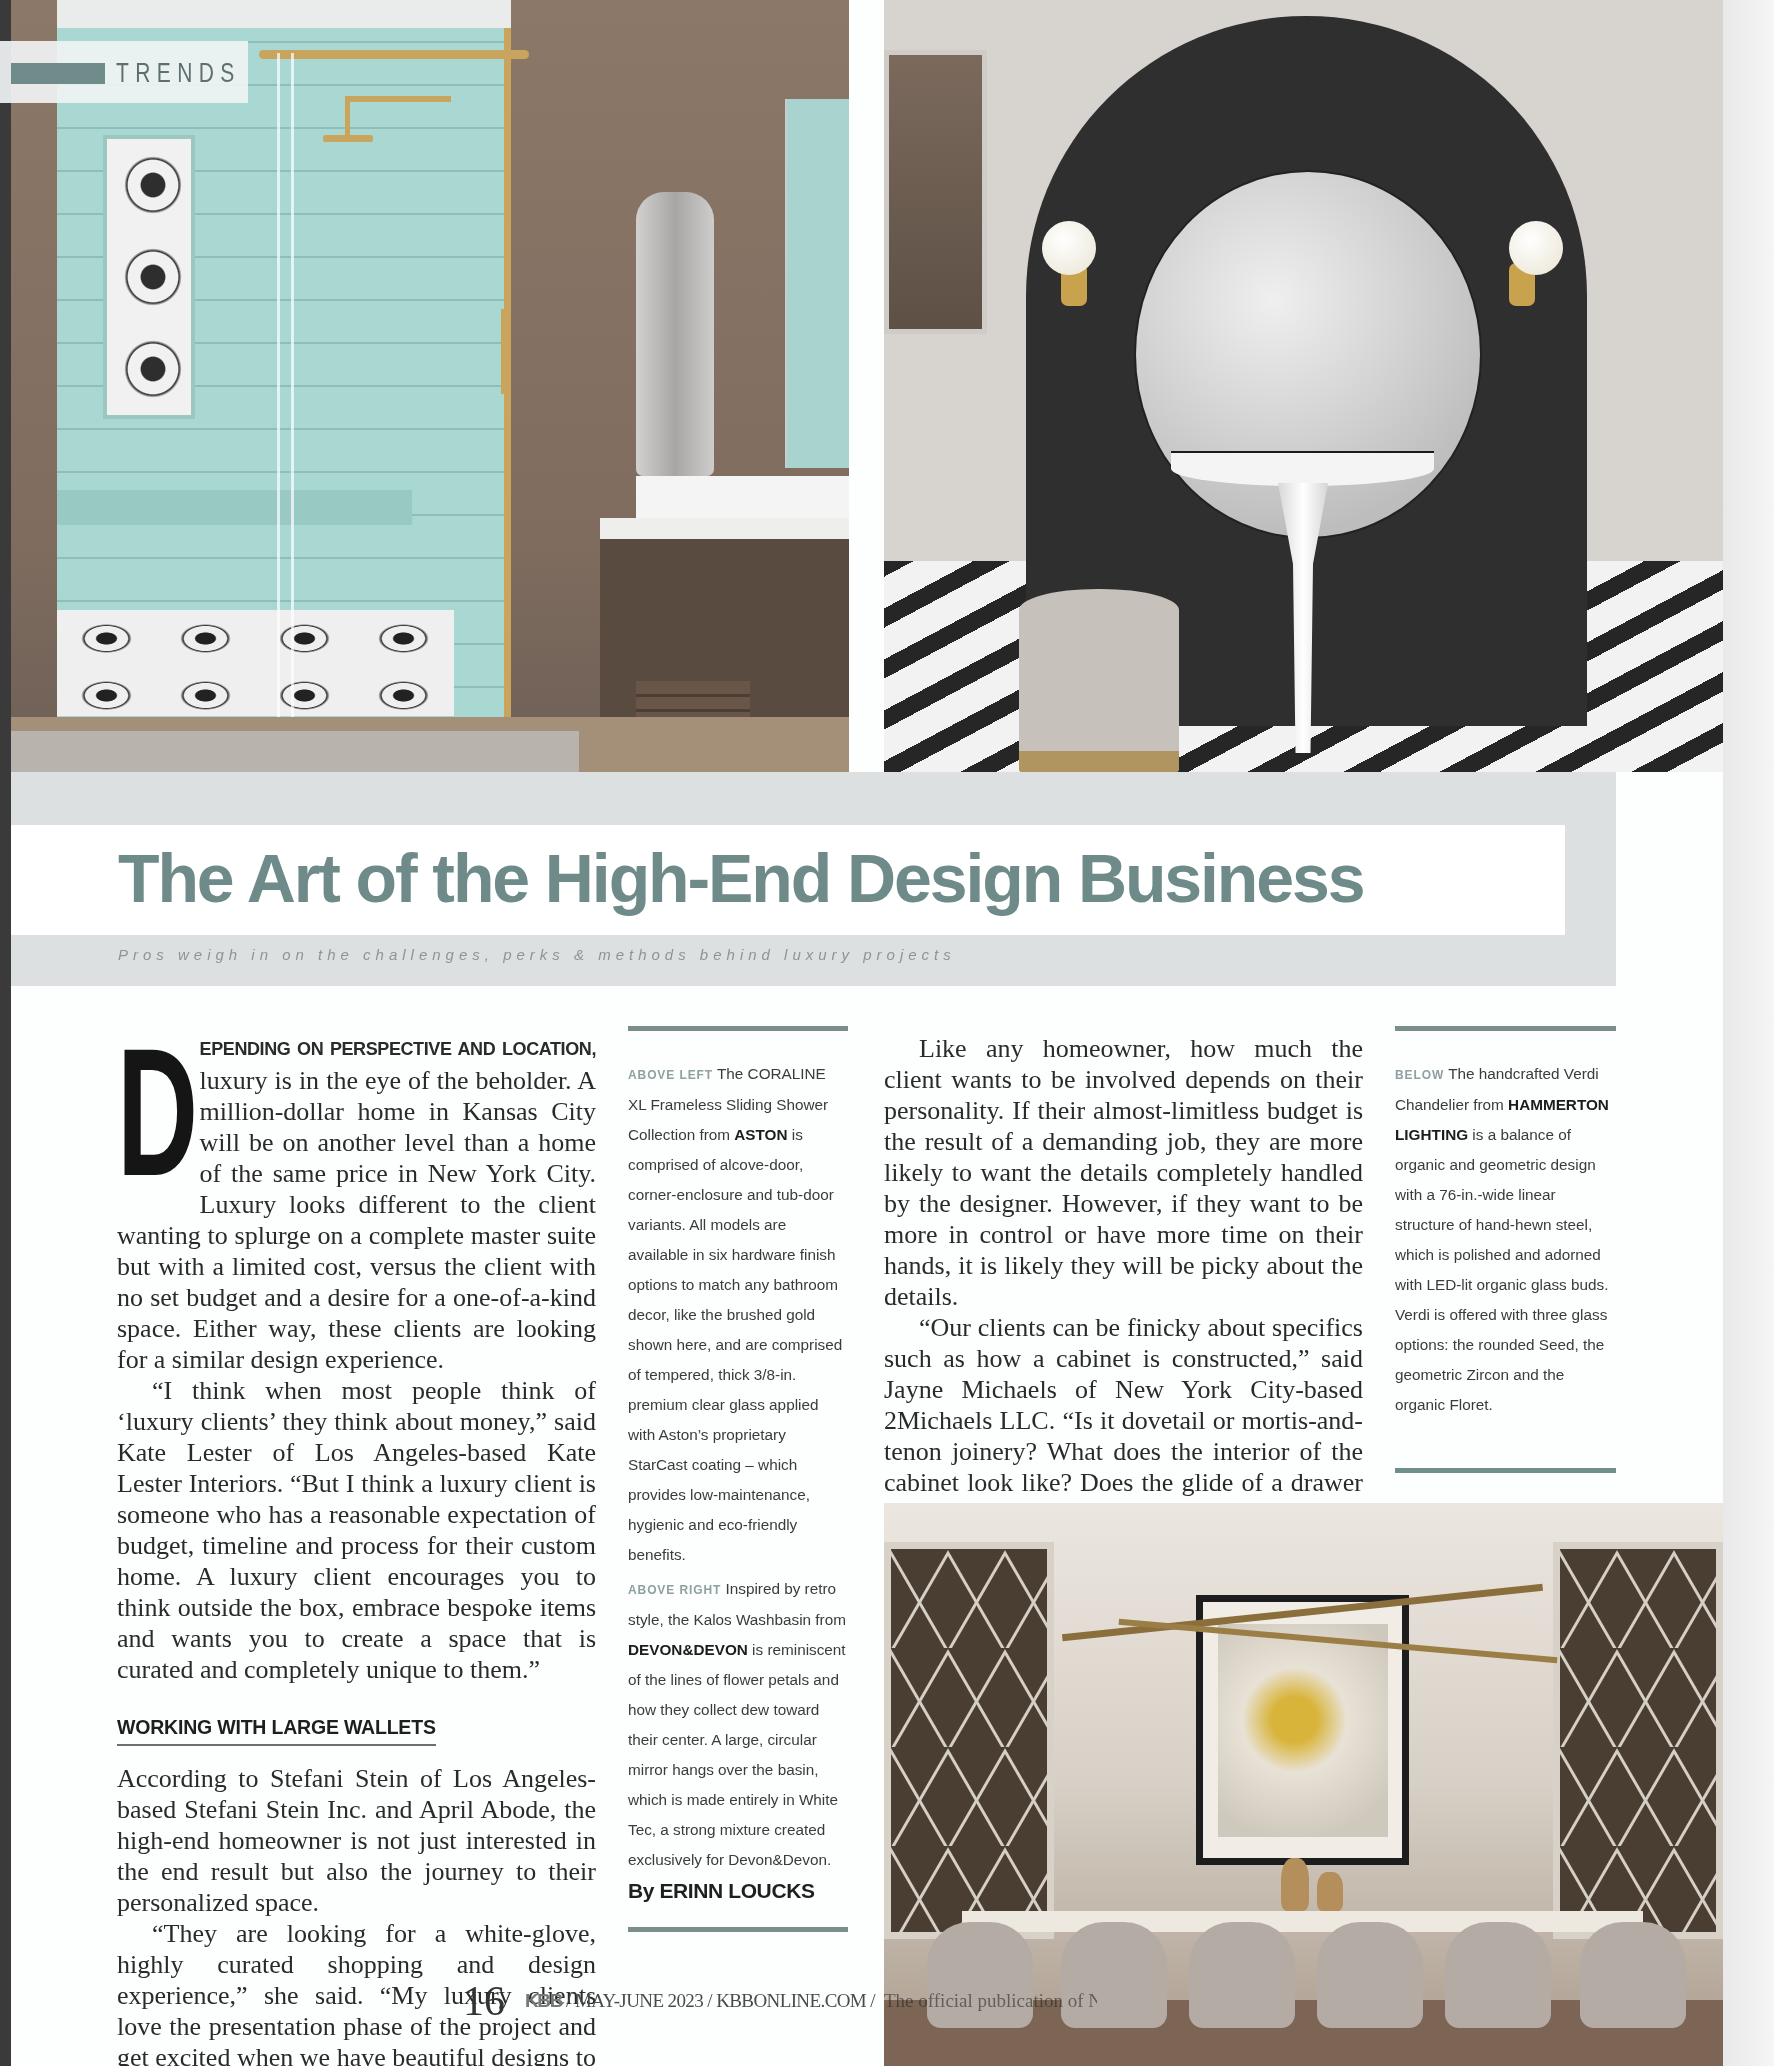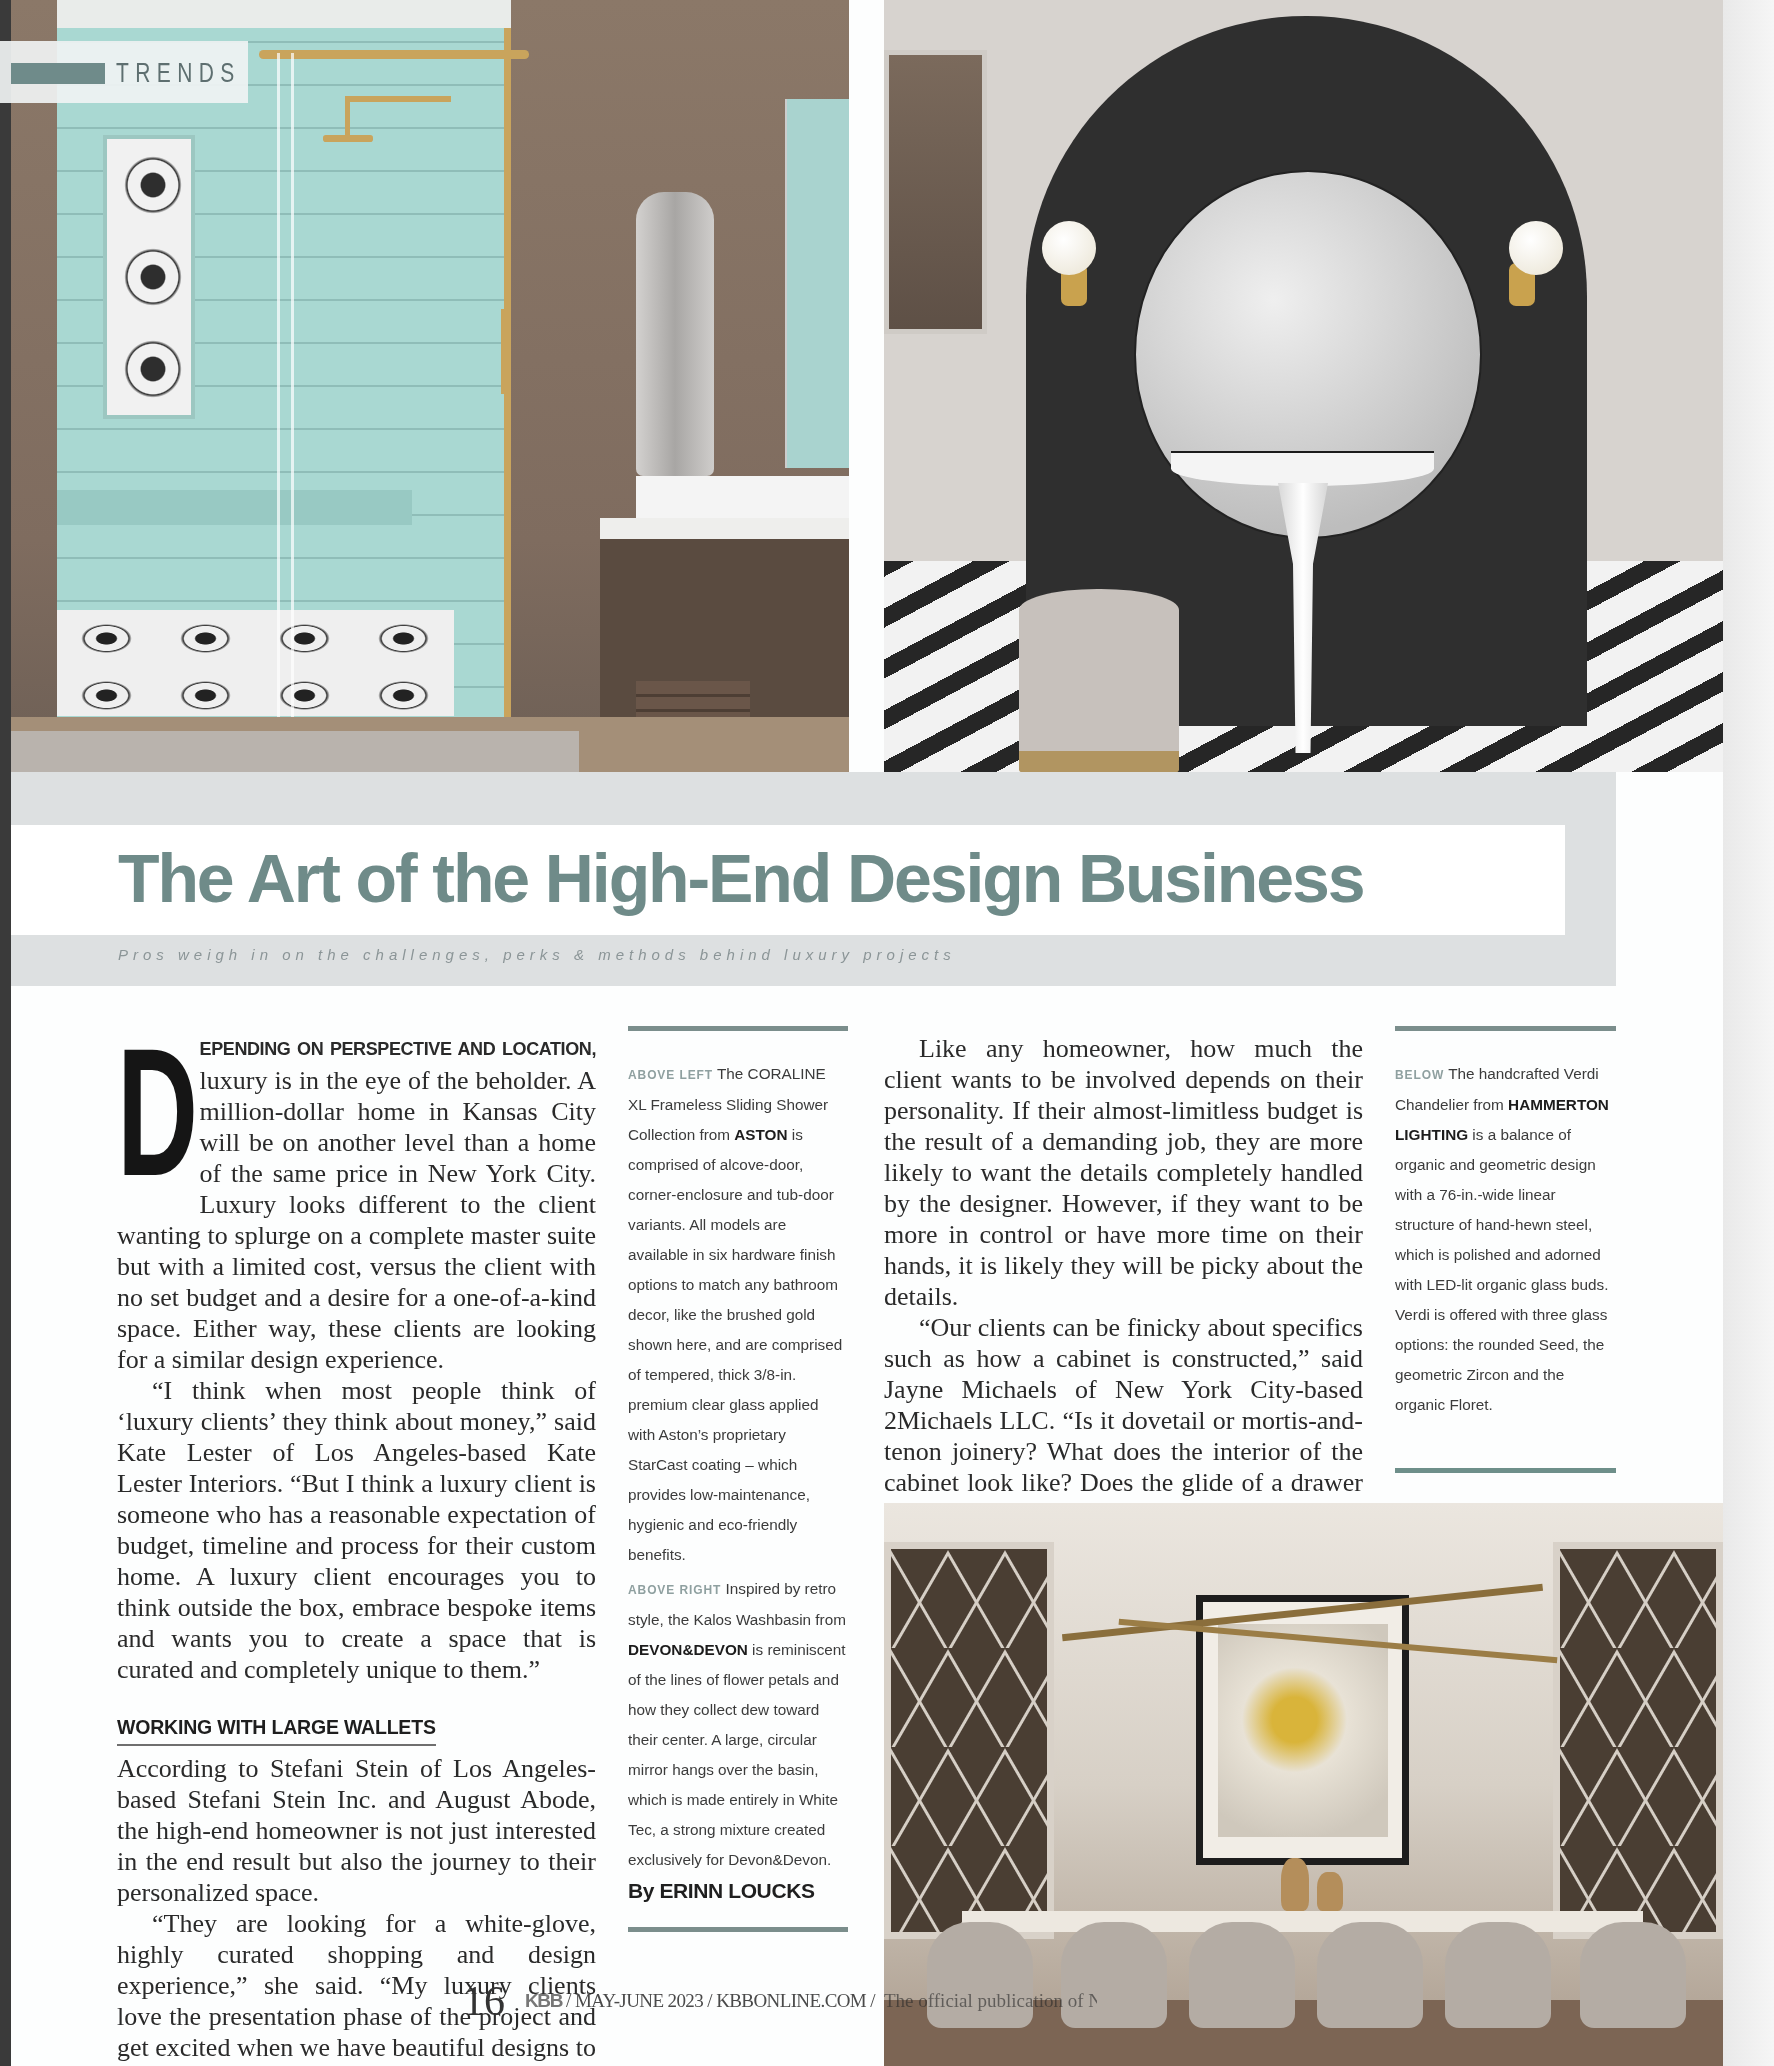--- a/index.html
+++ b/index.html
@@ -101,21 +101,21 @@
   .col { position:absolute; font-size:26px; line-height:31px; text-align:justify; color:#2a2a2a; }
   .col p { text-indent: 0; }
   .col p.ind { text-indent: 35px; }
   .col1 { left:117px; top:1031px; width:479px; }
   .col3 { left:884px; top:1026px; width:479px;margin-top:7px; }
 
   .dropcap { float:left; font-family:"Liberation Sans",sans-serif; font-weight:bold; font-size:181px; line-height:142px;
     height:162px; width:67px; margin:10px 15.6px 0 0; color:#151515; transform: scaleX(.62); transform-origin: left top; }
   .lead { font-family:"Liberation Sans",sans-serif; font-weight:bold; font-size:18px; letter-spacing:-0.4px; }
   .subhead { font-family:"Liberation Sans",sans-serif; font-weight:bold; font-size:19.5px; color:#1e1e1e;
-    display:inline-block; border-bottom:2.8px solid #6f6f6f; padding-bottom:1.4px; margin-top:27px; margin-bottom:7px; letter-spacing:-0.2px; }
+    display:inline-block; border-bottom:2.8px solid #6f6f6f; padding-bottom:1.4px; margin-top:27px; margin-bottom:17px; letter-spacing:-0.2px; }
 
   
   .cap-col { position:absolute; font-family:"Liberation Sans",sans-serif; font-size:15.3px; line-height:30px; color:#3b3b3b; }
   .cap2 { left:628px; top:1026px; width:220px; }
   .cap4 { left:1395px; top:1026px; width:221px; }
   .rule { height:5px; background:#7b8e8c; width:100%; }
   .cap-label { font-size:12px; letter-spacing:0.9px; color:#8fa0a0; font-weight:bold; text-transform:uppercase; }
   .cap-brand { font-weight:bold; color:#1c1c1c; }
   .cap-block { margin-top:28px; }
   .cap-block2 { margin-top:4px; }
@@ -181,21 +181,21 @@
 <div class="head-band"></div>
 <div class="title-box"></div>
 <h1 class="title">The Art of the High-End Design Business</h1>
 <div class="subtitle">Pros weigh in on the challenges, perks &amp; methods behind luxury projects</div>
 
 <div class="col col1">
   <span class="dropcap">D</span>
   <p><span class="lead">EPENDING ON PERSPECTIVE AND LOCATION,</span><span> luxury is in the eye of the beholder. A million-dollar home in Kansas City will be on another level than a home of the same price in New York City. Luxury looks different to the client wanting to splurge on a complete master suite but with a limited cost, versus the client with no set budget and a desire for a one-of-a-kind space. Either way, these clients are looking for a similar design experience.</span></p>
   <p class="ind">“I think when most people think of ‘luxury clients’ they think about money,” said Kate Lester of Los Angeles-based Kate Lester Interiors. “But I think a luxury client is someone who has a reasonable expectation of budget, timeline and process for their custom home. A luxury client encourages you to think outside the box, embrace bespoke items and wants you to create a space that is curated and completely unique to them.”</p>
   <div class="subhead">WORKING WITH LARGE WALLETS</div>
-  <p>According to Stefani Stein of Los Angeles-based Stefani Stein Inc. and August Abode, the high-end homeowner is not just interested in the end result but also the journey to their personalized space.</p>
+  <p>According to Stefani Stein of Los Angeles-based Stefani Stein Inc. and April Abode, the high-end homeowner is not just interested in the end result but also the journey to their personalized space.</p>
   <p class="ind">“They are looking for a white-glove, highly curated shopping and design experience,” she said. “My luxury clients love the presentation phase of the project and get excited when we have beautiful designs to review and fun decisions to be made.”</p>
 </div>
 
 <div class="cap-col cap2">
   <div class="rule"></div>
   <div class="cap-block">
     <span class="cap-label">ABOVE LEFT</span><span> The CORALINE XL Frameless Sliding Shower Collection from </span><span class="cap-brand">ASTON</span><span> is comprised of alcove-door, corner-enclosure and tub-door variants. All models are available in six hardware finish options to match any bathroom decor, like the brushed gold shown here, and are comprised of tempered, thick 3/8-in. premium clear glass applied with Aston’s proprietary StarCast coating – which provides low-maintenance, hygienic and eco-friendly benefits.</span>
   </div>
   <div class="cap-block2">
     <span class="cap-label">ABOVE RIGHT</span><span> Inspired by retro style, the Kalos Washbasin from </span><span class="cap-brand">DEVON&amp;DEVON</span><span> is reminiscent of the lines of flower petals and how they collect dew toward their center. A large, circular mirror hangs over the basin, which is made entirely in White Tec, a strong mixture created exclusively for Devon&amp;Devon.</span>

